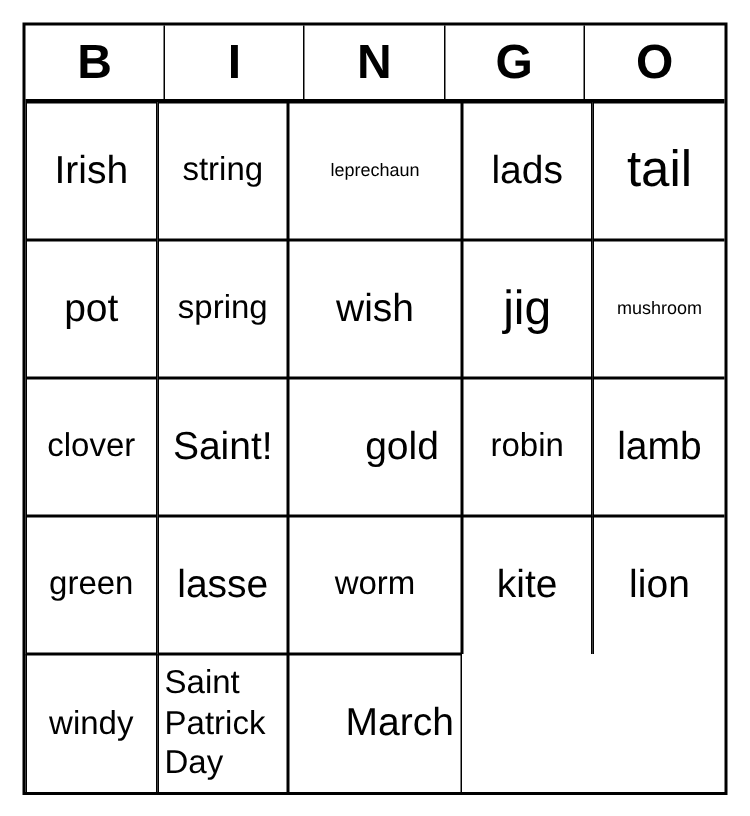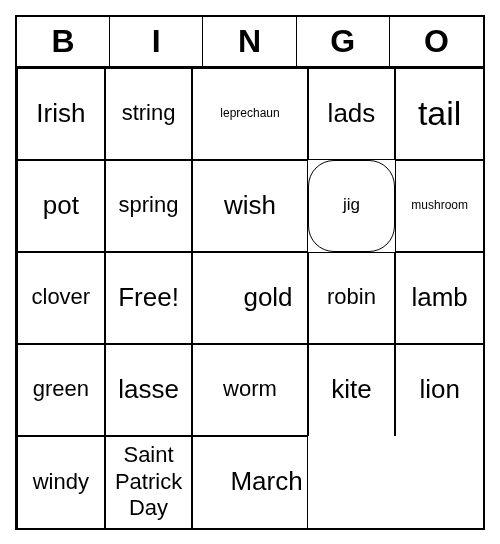--- a/index.html
+++ b/index.html
@@ -45,21 +45,20 @@
       display: grid;
       grid-template-columns: repeat(5, 1fr);
       grid-template-rows: repeat(5, 1fr);
     }
 
     .bingo-cell {
       border: 1px solid #000;
       display: flex;
       align-items: center;
       justify-content: center;
-      text-align: center;
       height: 92px;
       padding: 4px;
       line-height: 1.2;
     }
 
     .bingo-cell:nth-child(5n) {
       border-right: none;
     }
 
     .bingo-cell:nth-last-child(-n+5) {
@@ -79,24 +78,24 @@
     </div>
   <div class="bingo-grid">
   <div class="bingo-cell" style="font-size: 26px;">Irish</div>
       <div class="bingo-cell" style="font-size: 22px;">string</div>
       <div class="bingo-cell" style="font-size: 12px;">leprechaun</div>
       <div class="bingo-cell" style="font-size: 26px;">lads</div>
       <div class="bingo-cell" style="font-size: 34px;">tail</div>
       <div class="bingo-cell" style="font-size: 26px;">pot</div>
       <div class="bingo-cell" style="font-size: 22px;">spring</div>
       <div class="bingo-cell" style="font-size: 26px;">wish</div>
-      <div class="bingo-cell" style="font-size: 17px; border-radius: 26px;">jig</div>
+      <div class="bingo-cell" style="font-size: 32px;">jig</div>
       <div class="bingo-cell" style="font-size: 12px;">mushroom</div>
       <div class="bingo-cell" style="font-size: 22px;">clover</div>
-      <div class="bingo-cell" style="font-size: 26px;">Free!</div>
+      <div class="bingo-cell" style="font-size: 26px;">Saint!</div>
       <div class="bingo-cell" style="font-size: 26px; padding-left: 40px;">gold</div>
       <div class="bingo-cell" style="font-size: 22px;">robin</div>
       <div class="bingo-cell" style="font-size: 26px;">lamb</div>
       <div class="bingo-cell" style="font-size: 22px;">green</div>
       <div class="bingo-cell" style="font-size: 26px;">lasse</div>
       <div class="bingo-cell" style="font-size: 22px;">worm</div>
       <div class="bingo-cell" style="font-size: 26px;">kite</div>
       <div class="bingo-cell" style="font-size: 26px;">lion</div>
       <div class="bingo-cell" style="font-size: 22px;">windy</div>
       <div class="bingo-cell" style="font-size: 22px;">Saint Patrick Day</div>

